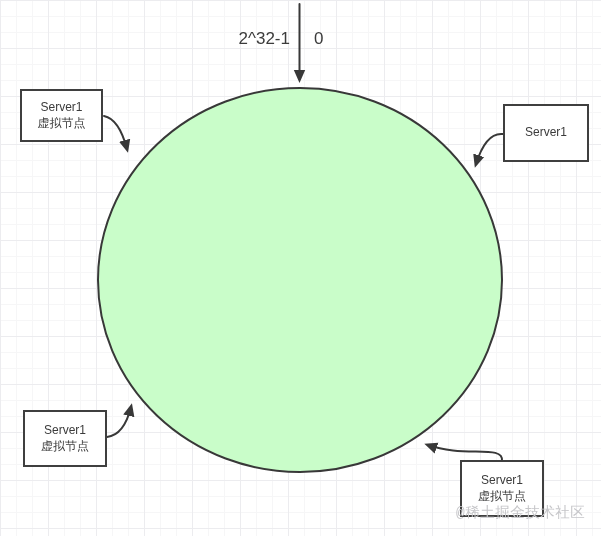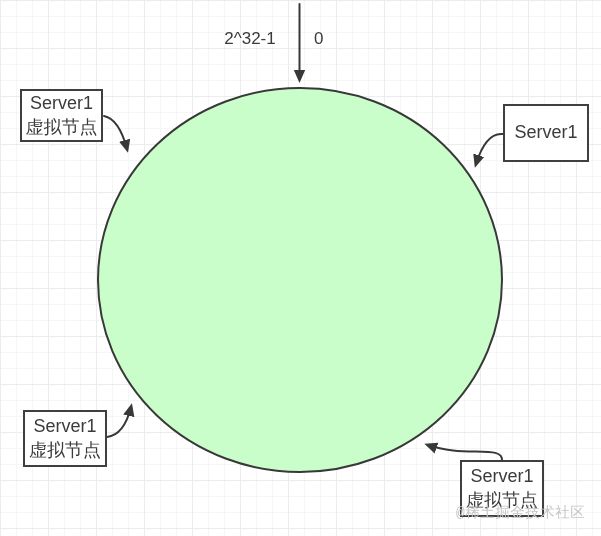--- a/index.html
+++ b/index.html
@@ -36,33 +36,33 @@
     stroke-width: 2;
     stroke-linecap: round;
   }
   .axis-label {
     position: absolute;
     z-index: 2;
     font-size: 17px;
     color: #3b3b3b;
     white-space: nowrap;
   }
-  .axis-label.max { left: 210px; top: 29px; width: 80px; text-align: center; }
+  .axis-label.max { left: 210px; top: 29px; width: 80px; text-align: right; }
   .axis-label.zero { left: 314px; top: 29px; }
   .node-box {
     position: absolute;
     z-index: 3;
     box-sizing: border-box;
     background: #ffffff;
     border: 2px solid #3f3f3f;
     display: flex;
     flex-direction: column;
     align-items: center;
     justify-content: center;
-    font-size: 18px;
+    font-size: 12px;
     line-height: 1.32;
     color: #3b3b3b;
     text-align: center;
   }
   .node-box.tl { left: 20px;  top: 89px;  width: 83px; height: 53px; }
   .node-box.tr { left: 503px; top: 104px; width: 86px; height: 58px; }
   .node-box.bl { left: 23px;  top: 410px; width: 84px; height: 57px; }
   .node-box.br { left: 460px; top: 460px; width: 84px; height: 57px; }
   .watermark {
     position: absolute;

